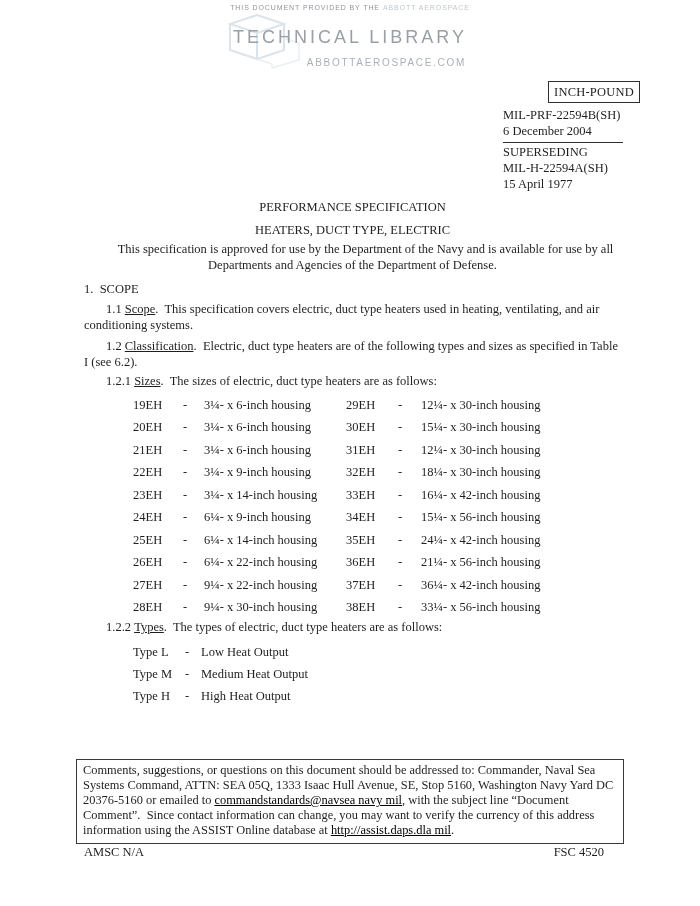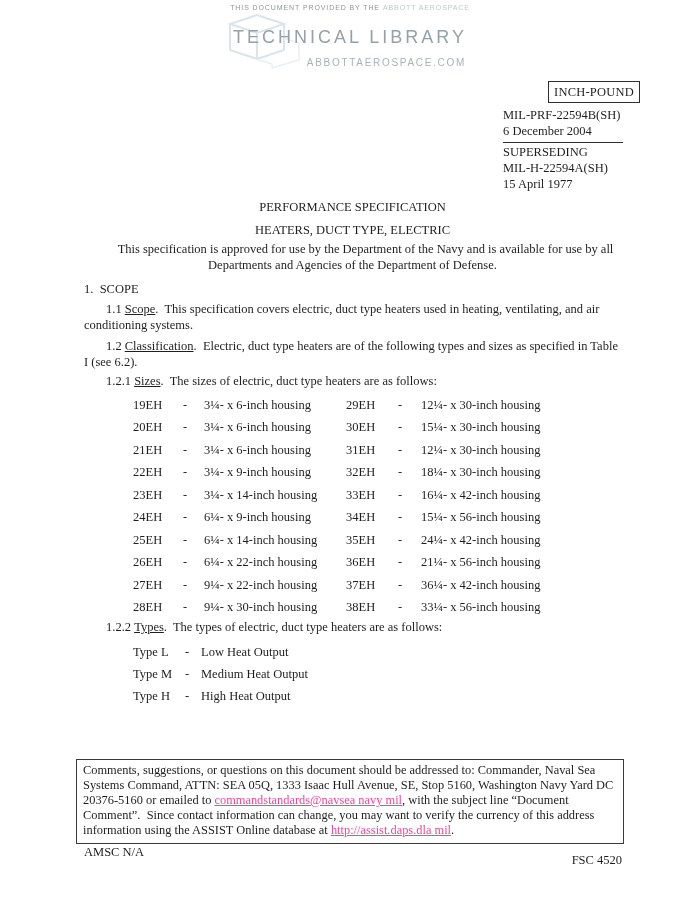--- a/index.html
+++ b/index.html
@@ -40,25 +40,25 @@
   
   .types { position:absolute; top:641px; left:84px; width:537px; font-size:12.5px; }
   .type-row { display:grid; grid-template-columns:49px 52px 16px 1fr; height:22.4px; align-items:center; }
 
   
   .comments {
     position:absolute; top:759px; left:76px; width:534px;
     border:1px solid #3a3a3a; padding:3px 6px 5px 6px;
     font-size:12.4px; line-height:14.9px;
   }
-  .link { color:#ec4899; text-decoration:underline; cursor:pointer; }
+  .link { color:#000000; text-decoration:underline; cursor:pointer; }
 
   
   .footer-left  { position:absolute; top:845px; left:84px;  font-size:12.5px; }
-  .footer-right { position:absolute; top:845px; right:78px; font-size:12.5px;margin-top:8px; }
+  .footer-right { position:absolute; top:845px; right:96px; font-size:12.5px; }
 </style>
 </head>
 <body>
 
 <div class="page">
 
   <svg class="cube-logo" width="82" height="60" viewBox="0 0 82 60">
     <g fill="none" stroke="#cfdbe4" stroke-width="2">
       <polygon points="30,5 57,14 30,23 3,14"></polygon>
       <polyline points="3,14 3,40 30,49 30,23"></polyline>

